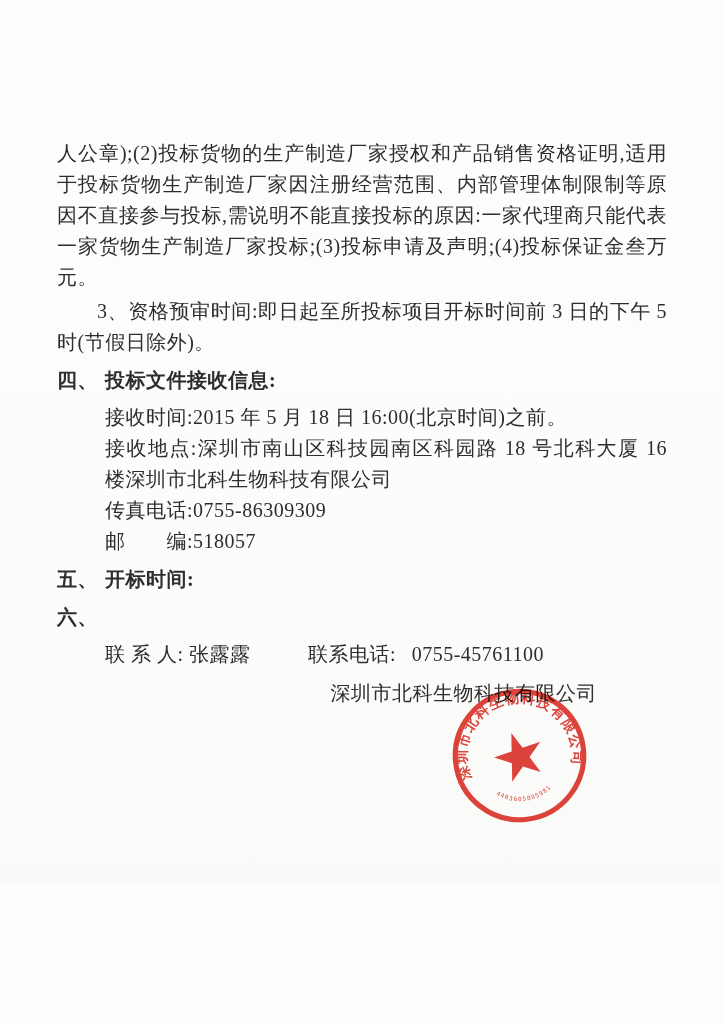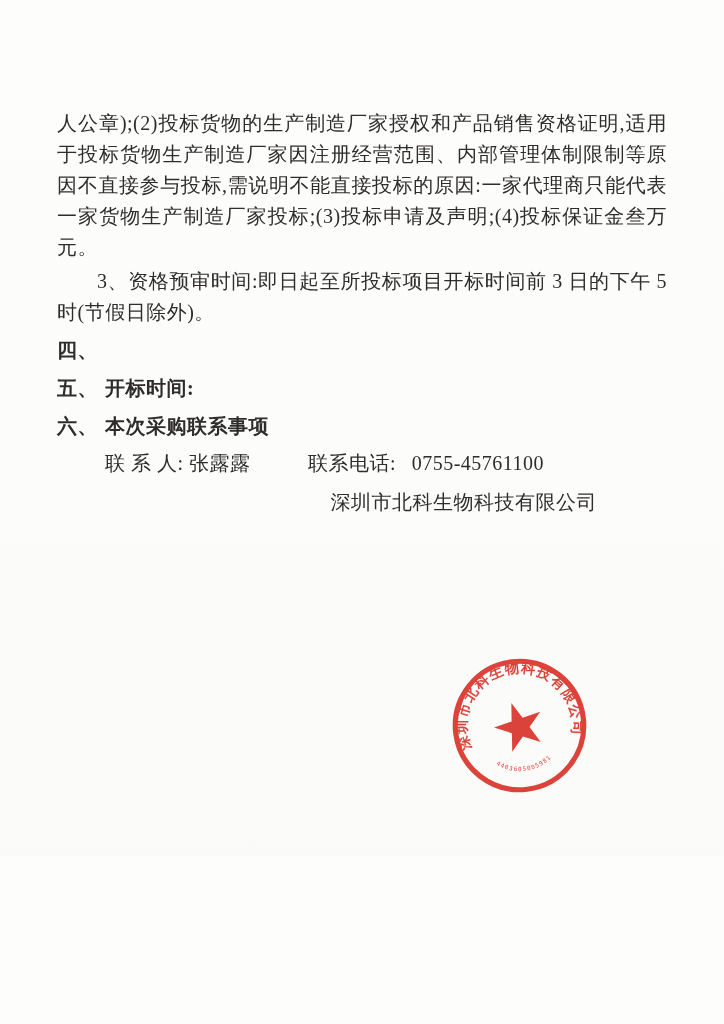--- a/index.html
+++ b/index.html
@@ -10,20 +10,21 @@
     color: #2e2d2b;
     overflow: hidden;
     position: relative;
   }
   .page {
     position: relative;
     width: 724px;
     height: 856px;
     padding: 108px 57px 40px 57px;
     background: linear-gradient(180deg, #fdfdfc 0%, #fcfcfb 60%, #fafaf8 100%);
+    margin-top: 30px;
   }
   .body-text {
     font-size: 20px;
     line-height: 31px;
     letter-spacing: 0.5px;
     text-align: justify;
   }
   p.para { margin-bottom: 3px; }
   .indent2 { text-indent: 2em; font-family: Liberation Serif, serif; }
   .sec-heading {
@@ -75,31 +76,37 @@
 
   <div class="body-text">
 
     <p class="para">人公章);(2)投标货物的生产制造厂家授权和产品销售资格证明,适用于投标货物生产制造厂家因注册经营范围、内部管理体制限制等原因不直接参与投标,需说明不能直接投标的原因:一家代理商只能代表一家货物生产制造厂家投标;(3)投标申请及声明;(4)投标保证金叁万元。</p>
 
     <p class="para indent2">3、资格预审时间:即日起至所投标项目开标时间前 3 日的下午 5 时(节假日除外)。</p>
 
 
     <div class="sec-heading">
       <span class="sec-num">四、</span>
+      <span>投标文件接收信息:</span>
     </div>
 
+    <div class="sec-items">
+      <p class="para item">接收时间:2015 年 5 月 18 日 16:00(北京时间)之前。</p>
+      <p class="para item">接收地点:深圳市南山区科技园南区科园路 18 号北科大厦 16 楼深圳市北科生物科技有限公司</p>
+      <p class="para item">传真电话:0755-86309309</p>
+      <p class="para item">邮　　编:518057</p>
+    </div>
 
     <div class="sec-heading">
       <span class="sec-num">五、</span>
       <span>开标时间:</span>
     </div>
 
     <div class="sec-heading">
       <span class="sec-num">六、</span>
-      <span>本次采购联系事项</span>
     </div>
 
     <p class="para contact-line">
       <span>联 系 人:</span>
       <span>张露露</span>
       <span class="contact-phone-label">联系电话:</span>
       <span class="contact-phone">0755-45761100</span>
     </p>
 
 

